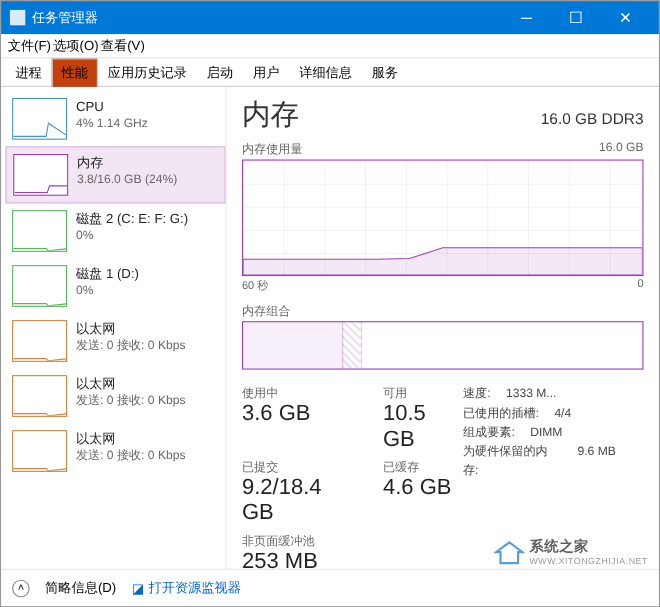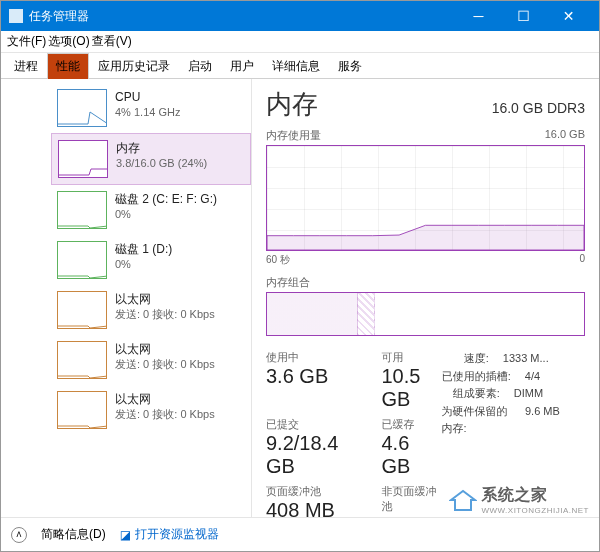--- a/index.html
+++ b/index.html
@@ -8,21 +8,21 @@
 .titlebar .title { flex: 1; display: flex; align-items: center; gap: 6px; }
 .titlebar .appicon { width: 14px; height: 14px; background: #fff; opacity: .85; }
 .winbtns { display: flex; }
 .winbtn { width: 45px; height: 30px; display: flex; align-items: center; justify-content: center; color: #fff; font-size: 14px; }
 .menubar { height: 22px; display: flex; align-items: center; padding: 0 6px; font-size: 12px; gap: 2px; border-bottom: 1px solid #e5e5e5; }
 .menubar span { cursor: default; }
 .tabs { height: 26px; display: flex; align-items: flex-end; padding: 0 4px; font-size: 12px; border-bottom: 1px solid #d0d0d0; }
 .tab { padding: 4px 8px; border: 1px solid transparent; border-bottom: none; position: relative; top: 1px; }
 .tab.active { border-color: #d0d0d0; background: #c2410c; }
 .main { display: flex; height: 438px; }
-.sidebar { width: 205px; overflow-y: auto; border-right: 1px solid #e5e5e5; padding: 4px 0 4px 4px; margin-left: 46px; }
+.sidebar { width: 205px; overflow-y: auto; border-right: 1px solid #e5e5e5; padding: 4px 0 4px 4px; }
 .sidebar::-webkit-scrollbar { width: 14px; }
 .sidebar::-webkit-scrollbar-thumb { background: #c0c0c0; }
 .sidebar::-webkit-scrollbar-track { background: #f0f0f0; }
 .sb-item { display: flex; gap: 8px; padding: 6px 6px; align-items: flex-start; }
 .sb-item.selected { background: #f2e6f5; border: 1px solid #d9b3e0; }
 .sb-graph { width: 50px; height: 38px; border: 1px solid; flex-shrink: 0; background: #fff; position: relative; overflow: hidden; }
 .sb-graph.cpu { border-color: #4a8fc9; }
 .sb-graph.mem { border-color: #9b3fb5; }
 .sb-graph.disk { border-color: #5db35d; }
 .sb-graph.eth { border-color: #c9863f; }
@@ -38,30 +38,30 @@
 .chart .grid { position: absolute; inset: 0; background-image: linear-gradient(to right, rgba(0,0,0,.05) 1px, transparent 1px), linear-gradient(to bottom, rgba(0,0,0,.05) 1px, transparent 1px); background-size: 37px 21px; }
 .chart svg.fill { position: absolute; inset: 0; width: 100%; height: 100%; }
 .time-row { display: flex; justify-content: space-between; font-size: 10px; color: #666; margin: 2px 0 8px 0; }
 .comp-lbl { font-size: 11px; color: #666; margin-bottom: 2px; }
 .comp-chart { height: 44px; border: 1px solid #9b3fb5; background: #fff; margin-bottom: 14px; position: relative; }
 .comp-chart::before { content: ""; position: absolute; left: 0; top: 0; bottom: 0; width: 90px; background: linear-gradient(to bottom, rgba(155,63,181,.08), rgba(155,63,181,.08)); border-right: 1px solid rgba(155,63,181,.25); }
 .comp-chart .hatch { position: absolute; left: 90px; width: 18px; top:0; bottom:0; background: repeating-linear-gradient(45deg, rgba(155,63,181,.18) 0 2px, transparent 2px 5px); border-right: 1px solid rgba(155,63,181,.2);}
 .stats { display: flex; }
 .stats-left { display: grid; grid-template-columns: auto auto; column-gap: 22px; row-gap: 6px; }
 .stats-right { font-size: 11px; color: #444; }
-.stats-right .r-row { display: flex; justify-content: center; gap: 14px; line-height: 1.6; }
+.stats-right .r-row { display: flex; justify-content: flex-start; gap: 14px; line-height: 1.6; }
 .stats-right .r-val { min-width: 60px; text-align: left; }
 .stat-lbl { font-size: 11px; color: #666; }
 .stat-val { font-size: 20px; color: #222; }
 .stat-block { display: flex; flex-direction: column; }
 .footer { height: 34px; display: flex; align-items: center; gap: 14px; padding: 0 10px; font-size: 12px; border-top: 1px solid #e5e5e5; }
 .footer .chev { width: 16px; height: 16px; border: 1px solid #888; border-radius: 50%; display:flex; align-items:center; justify-content:center; font-size:10px;}
 .footer a { color: #0066cc; text-decoration: none; display:flex; align-items:center; gap:4px;}
 .wm { position: absolute; right: 10px; bottom: 36px; opacity: .85; display:flex; align-items:center; gap:4px; pointer-events:none; }
-.wm-text { font-size: 16px; color: #444; font-weight: 600; letter-spacing:.5px;}
+.wm-text { font-size: 13px; color: #444; font-weight: 600; letter-spacing:.5px;}
 .wm-sub { font-size: 8px; color: #888; letter-spacing:.5px;}
 svg .memfill { fill: rgba(155,63,181,.12); stroke: #9b3fb5; stroke-width: 1; }
 </style>
 </head>
 <body>
 
 <div class="titlebar">
   <div class="title">
     <span class="appicon"></span>
     <span>任务管理器</span>
@@ -192,24 +192,20 @@
           </div>
           <div class="stat-block">
             <div class="stat-lbl">已提交</div>
             <div class="stat-val">9.2/18.4 GB</div>
           </div>
           <div class="stat-block">
             <div class="stat-lbl">已缓存</div>
             <div class="stat-val">4.6 GB</div>
           </div>
           <div class="stat-block">
-            <div class="stat-lbl">页面缓冲池</div>
-            <div class="stat-val">408 MB</div>
-          </div>
-          <div class="stat-block">
             <div class="stat-lbl">非页面缓冲池</div>
             <div class="stat-val">253 MB</div>
           </div>
         </div>
       <div class="stats-right" id="stats-right">
           <div class="r-row">
             <span>速度:</span>
             <span class="r-val">1333 M...</span>
           </div>
           <div class="r-row">

